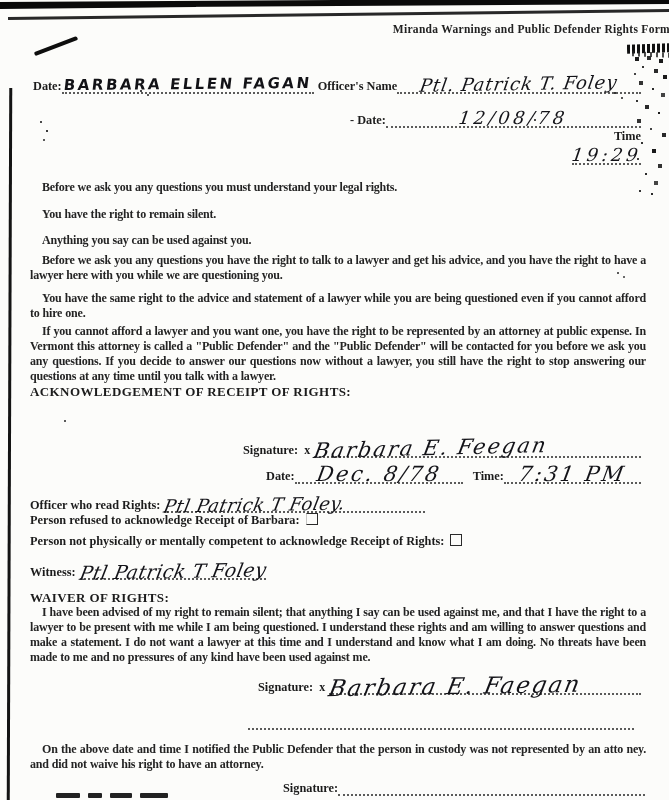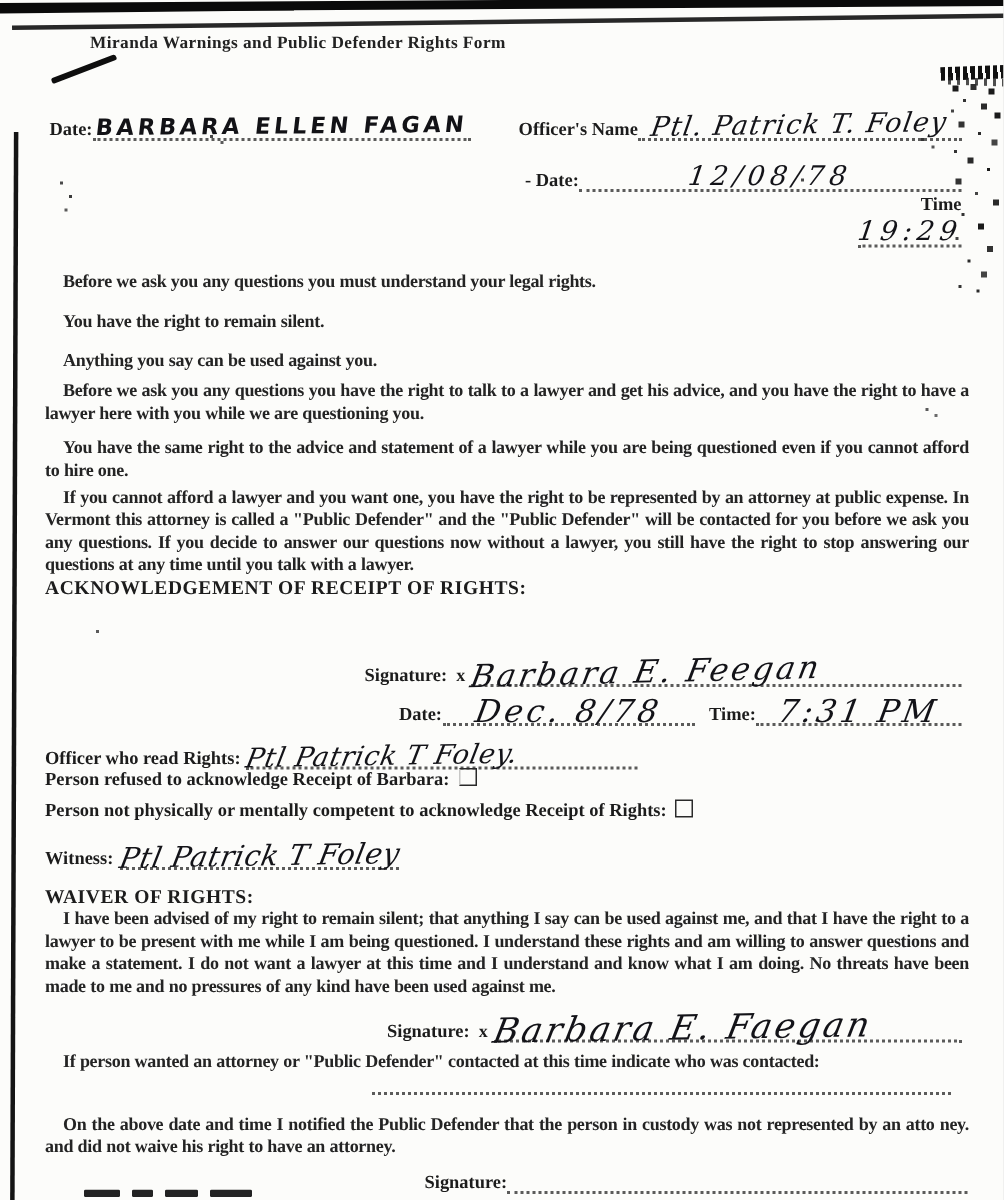--- a/index.html
+++ b/index.html
@@ -69,28 +69,28 @@
 
   <div class="abs bar1"></div>
   <div class="abs bar1b"></div>
   <div class="abs bar2"></div>
   <div class="abs penslash"></div>
   <div class="abs leftline"></div>
   <div class="abs blob"></div>
   <div class="abs blob2"></div>
   <div class="abs speck"></div>
 
-  <div class="abs title" style="left:60px;top:23px;width:610px;text-align:left;">Miranda Warnings and Public Defender Rights Form</div>
+  <div class="abs title" style="left:60px;top:23px;width:610px;text-align:right;">Miranda Warnings and Public Defender Rights Form</div>
 
   <div class="abs row" style="left:33px;top:64px;width:608px;height:30px;">
     <span class="label">Date:</span>
     <span class="dotfill" style="width:252px;height:28px;">
       <span class="hw-caps">BARBARA ELLEN FAGAN</span>
     </span>
-    <span class="label" style="margin-left:32px;text-align:right;">Officer's Name</span>
+    <span class="label" style="margin-left:4px;text-align:right;">Officer's Name</span>
     <span class="dotfill" style="flex:1;height:28px;">
       <span class="hw officer">Ptl. Patrick T. Foley</span>
     </span>
   </div>
 
   <div class="abs row" style="left:350px;top:102px;width:291px;height:26px;">
     <span class="label">- Date:</span>
     <span class="dotfill" style="flex:1;height:24px;">
       <span class="hw num">12/08/78</span>
     </span>
@@ -157,21 +157,20 @@
   <div class="abs para" style="left:30px;top:605px;width:616px;">I have been advised of my right to remain silent; that anything I say can be used against me, and that I have the right to a lawyer to be present with me while I am being questioned. I understand these rights and am willing to answer questions and make a statement. I do not want a lawyer at this time and I understand and know what I am doing. No threats have been made to me and no pressures of any kind have been used against me.</div>
 
   <div class="abs row" style="left:258px;top:663px;width:383px;height:32px;">
     <span class="label">Signature:</span>
     <span class="label xmark">x</span>
     <span class="dotfill start" style="flex:1;height:30px;">
       <span class="hw sig2">Barbara E. Faegan</span>
     </span>
   </div>
 
-  <div class="abs para" style="left:30px;top:700px;width:616px;">If person wanted an attorney or "Public Defender" contacted at this time indicate who was contacted:</div>
   <div class="abs dotline-only" style="left:248px;top:718px;width:386px;"></div>
   <div class="abs para" style="left:30px;top:742px;width:616px;">On the above date and time I notified the Public Defender that the person in custody was not represented by an atto ney. and did not waive his right to have an attorney.</div>
 
   <div class="abs row" style="left:283px;top:780px;width:362px;height:16px;">
     <span class="label">Signature:</span>
     <span class="dotfill" style="flex:1;height:14px;"></span>
   </div>
 
   <div class="abs frag">
     <i style="width:24px;"></i>

